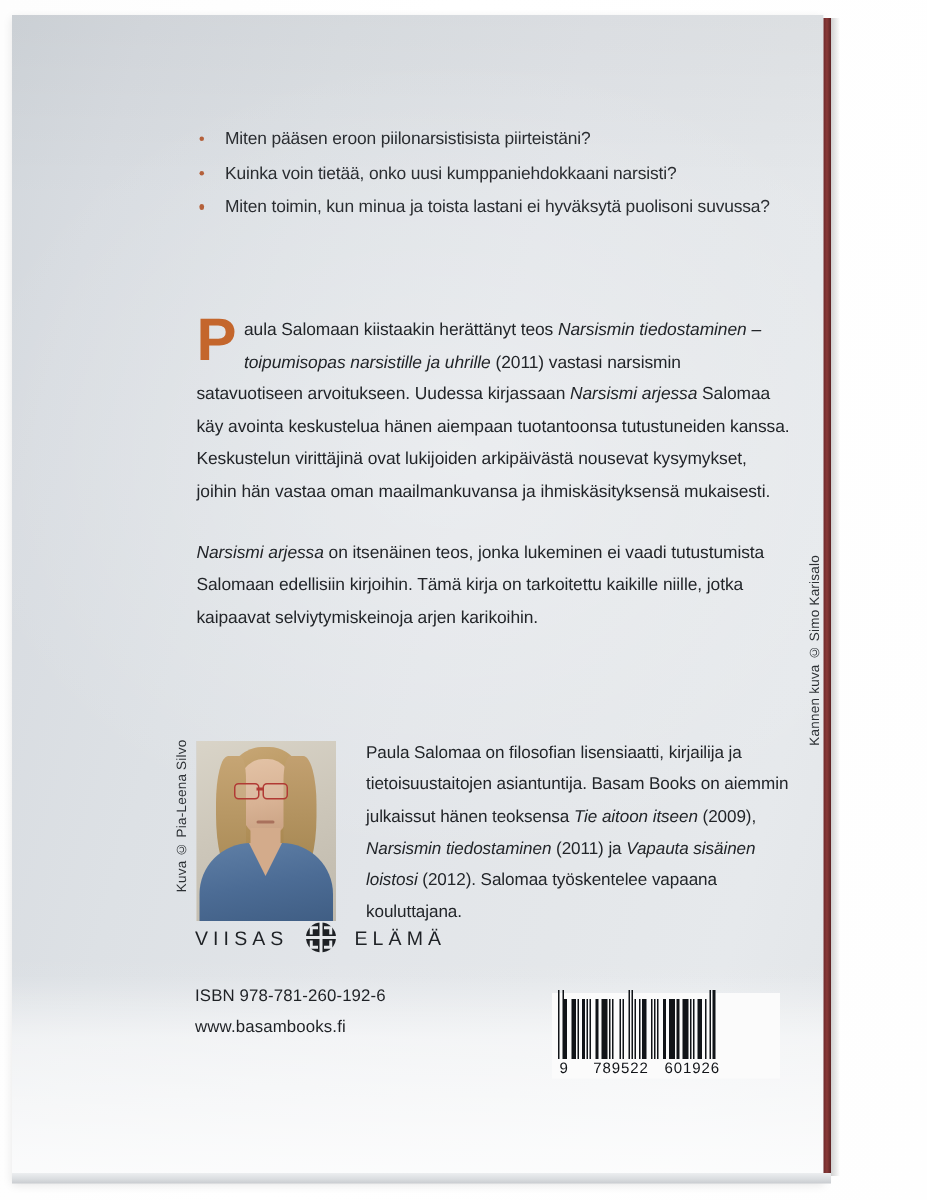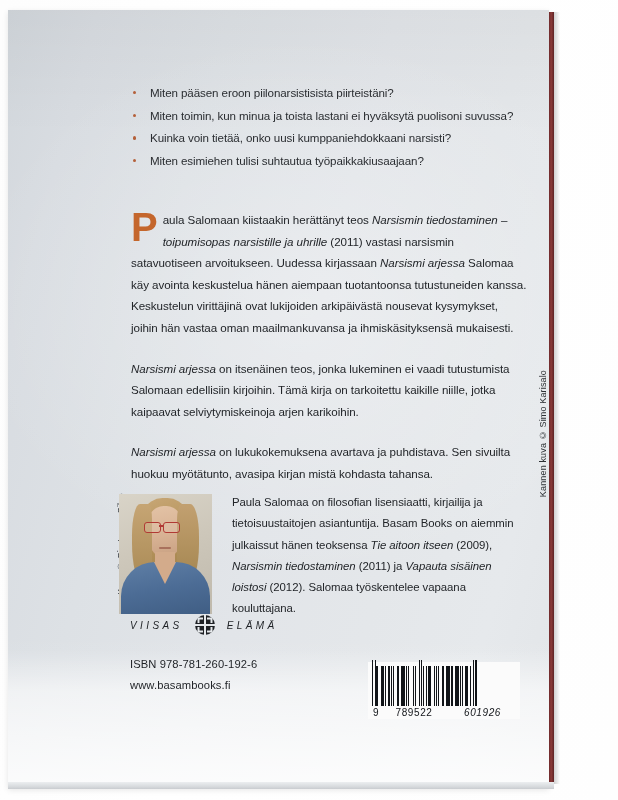--- a/index.html
+++ b/index.html
@@ -156,21 +156,21 @@
     font-weight: bold;
     color: #c4662c;
     margin: 1px 5px 0 0;
     font-family: "Liberation Sans", sans-serif;
   }
   em { font-style: italic; }
 
   
   #author-block {
     position: absolute;
-    left: 111px;
+    left: 123px;
     top: 484px;
     width: 400px;
     height: 120px;
   }
 
   #author-photo {
     position: absolute;
     left: 0;
     top: 0;
     width: 93px;
@@ -311,24 +311,23 @@
   #publisher-logo {
     position: absolute;
     left: 122px;
     top: 604px;
     display: flex;
     align-items: center;
     gap: 11px;
     color: #1e2125;
   }
   .logo-word {
-    font-size: 10px;
+    font-size: 13px;
     letter-spacing: 3.4px;
     font-weight: 400;
-    font-style: italic;
   }
   .logo-mark {
     width: 22px;
     height: 22px;
     flex: 0 0 22px;
   }
 
   
   #imprint {
     position: absolute;
@@ -366,48 +365,46 @@
     display: flex;
     font-family: "Liberation Sans", sans-serif;
     font-size: 10px;
     color: #111418;
     letter-spacing: 0.6px;
     margin-top: 1px;
     padding-left: 1px;
   }
   #barcode-digits .d-lead { width: 12px; }
   #barcode-digits .d-left { width: 58px; text-align: center; }
-  #barcode-digits .d-right { width: 58px; text-align: right; font-style: italic; }
+  #barcode-digits .d-right { width: 58px; text-align: left; }
 </style>
 </head>
 <body>
 
 <div id="photo-scene">
 
   <div id="page-surround"></div>
 
   <div id="book-cover">
     <div id="cover-sheen"></div>
     <div id="cover-lower-light"></div>
 
     <div class="content">
 
       <ul id="question-list">
         <li>Miten pääsen eroon piilonarsistisista piirteistäni?</li>
+        <li>Kuinka voin tietää, onko uusi kumppaniehdokkaani narsisti?</li>
         <li>Miten toimin, kun minua ja toista lastani ei hyväksytä puolisoni suvussa?</li>
-        <li>Kuinka voin tietää, onko uusi kumppaniehdokkaani narsisti?</li>
-        <li>Miten esimiehen tulisi suhtautua työpaikkakiusaajaan?</li>
       </ul>
 
       <div id="body-copy">
         <p><span class="dropcap">P</span><span>aula Salomaan kiistaakin herättänyt teos </span><em>Narsismin tiedostaminen – toipumisopas narsistille ja uhrille</em><span> (2011) vastasi narsismin satavuotiseen arvoitukseen. Uudessa kirjassaan </span><em>Narsismi arjessa</em><span> Salomaa käy avointa keskustelua hänen aiempaan tuotantoonsa tutustuneiden kanssa. Keskustelun virittäjinä ovat lukijoiden arkipäivästä nousevat kysymykset, joihin hän vastaa oman maailmankuvansa ja ihmiskäsityksensä mukaisesti.</span></p>
 
         <p><em>Narsismi arjessa</em><span> on itsenäinen teos, jonka lukeminen ei vaadi tutustumista Salomaan edellisiin kirjoihin. Tämä kirja on tarkoitettu kaikille niille, jotka kaipaavat selviytymiskeinoja arjen karikoihin.</span></p>
 
-        <p><em>Narsismi arjessa</em><span> on lukukokemuksena avartava ja puhdistava. Sen sivuilta huokuu myötätunto, avasipa kirjan mistä kohdasta tahansa.</span></p>
       </div>
 
       <div class="vertical-credit" id="credit-left">Kuva © Pia-Leena Silvo</div>
 
       <div class="vertical-credit" id="credit-right">Kannen kuva © Simo Karisalo</div>
 
       <div id="author-block">
         <div id="author-photo">
           <div class="portrait-bg"></div>
           <div class="portrait-hair"></div>

